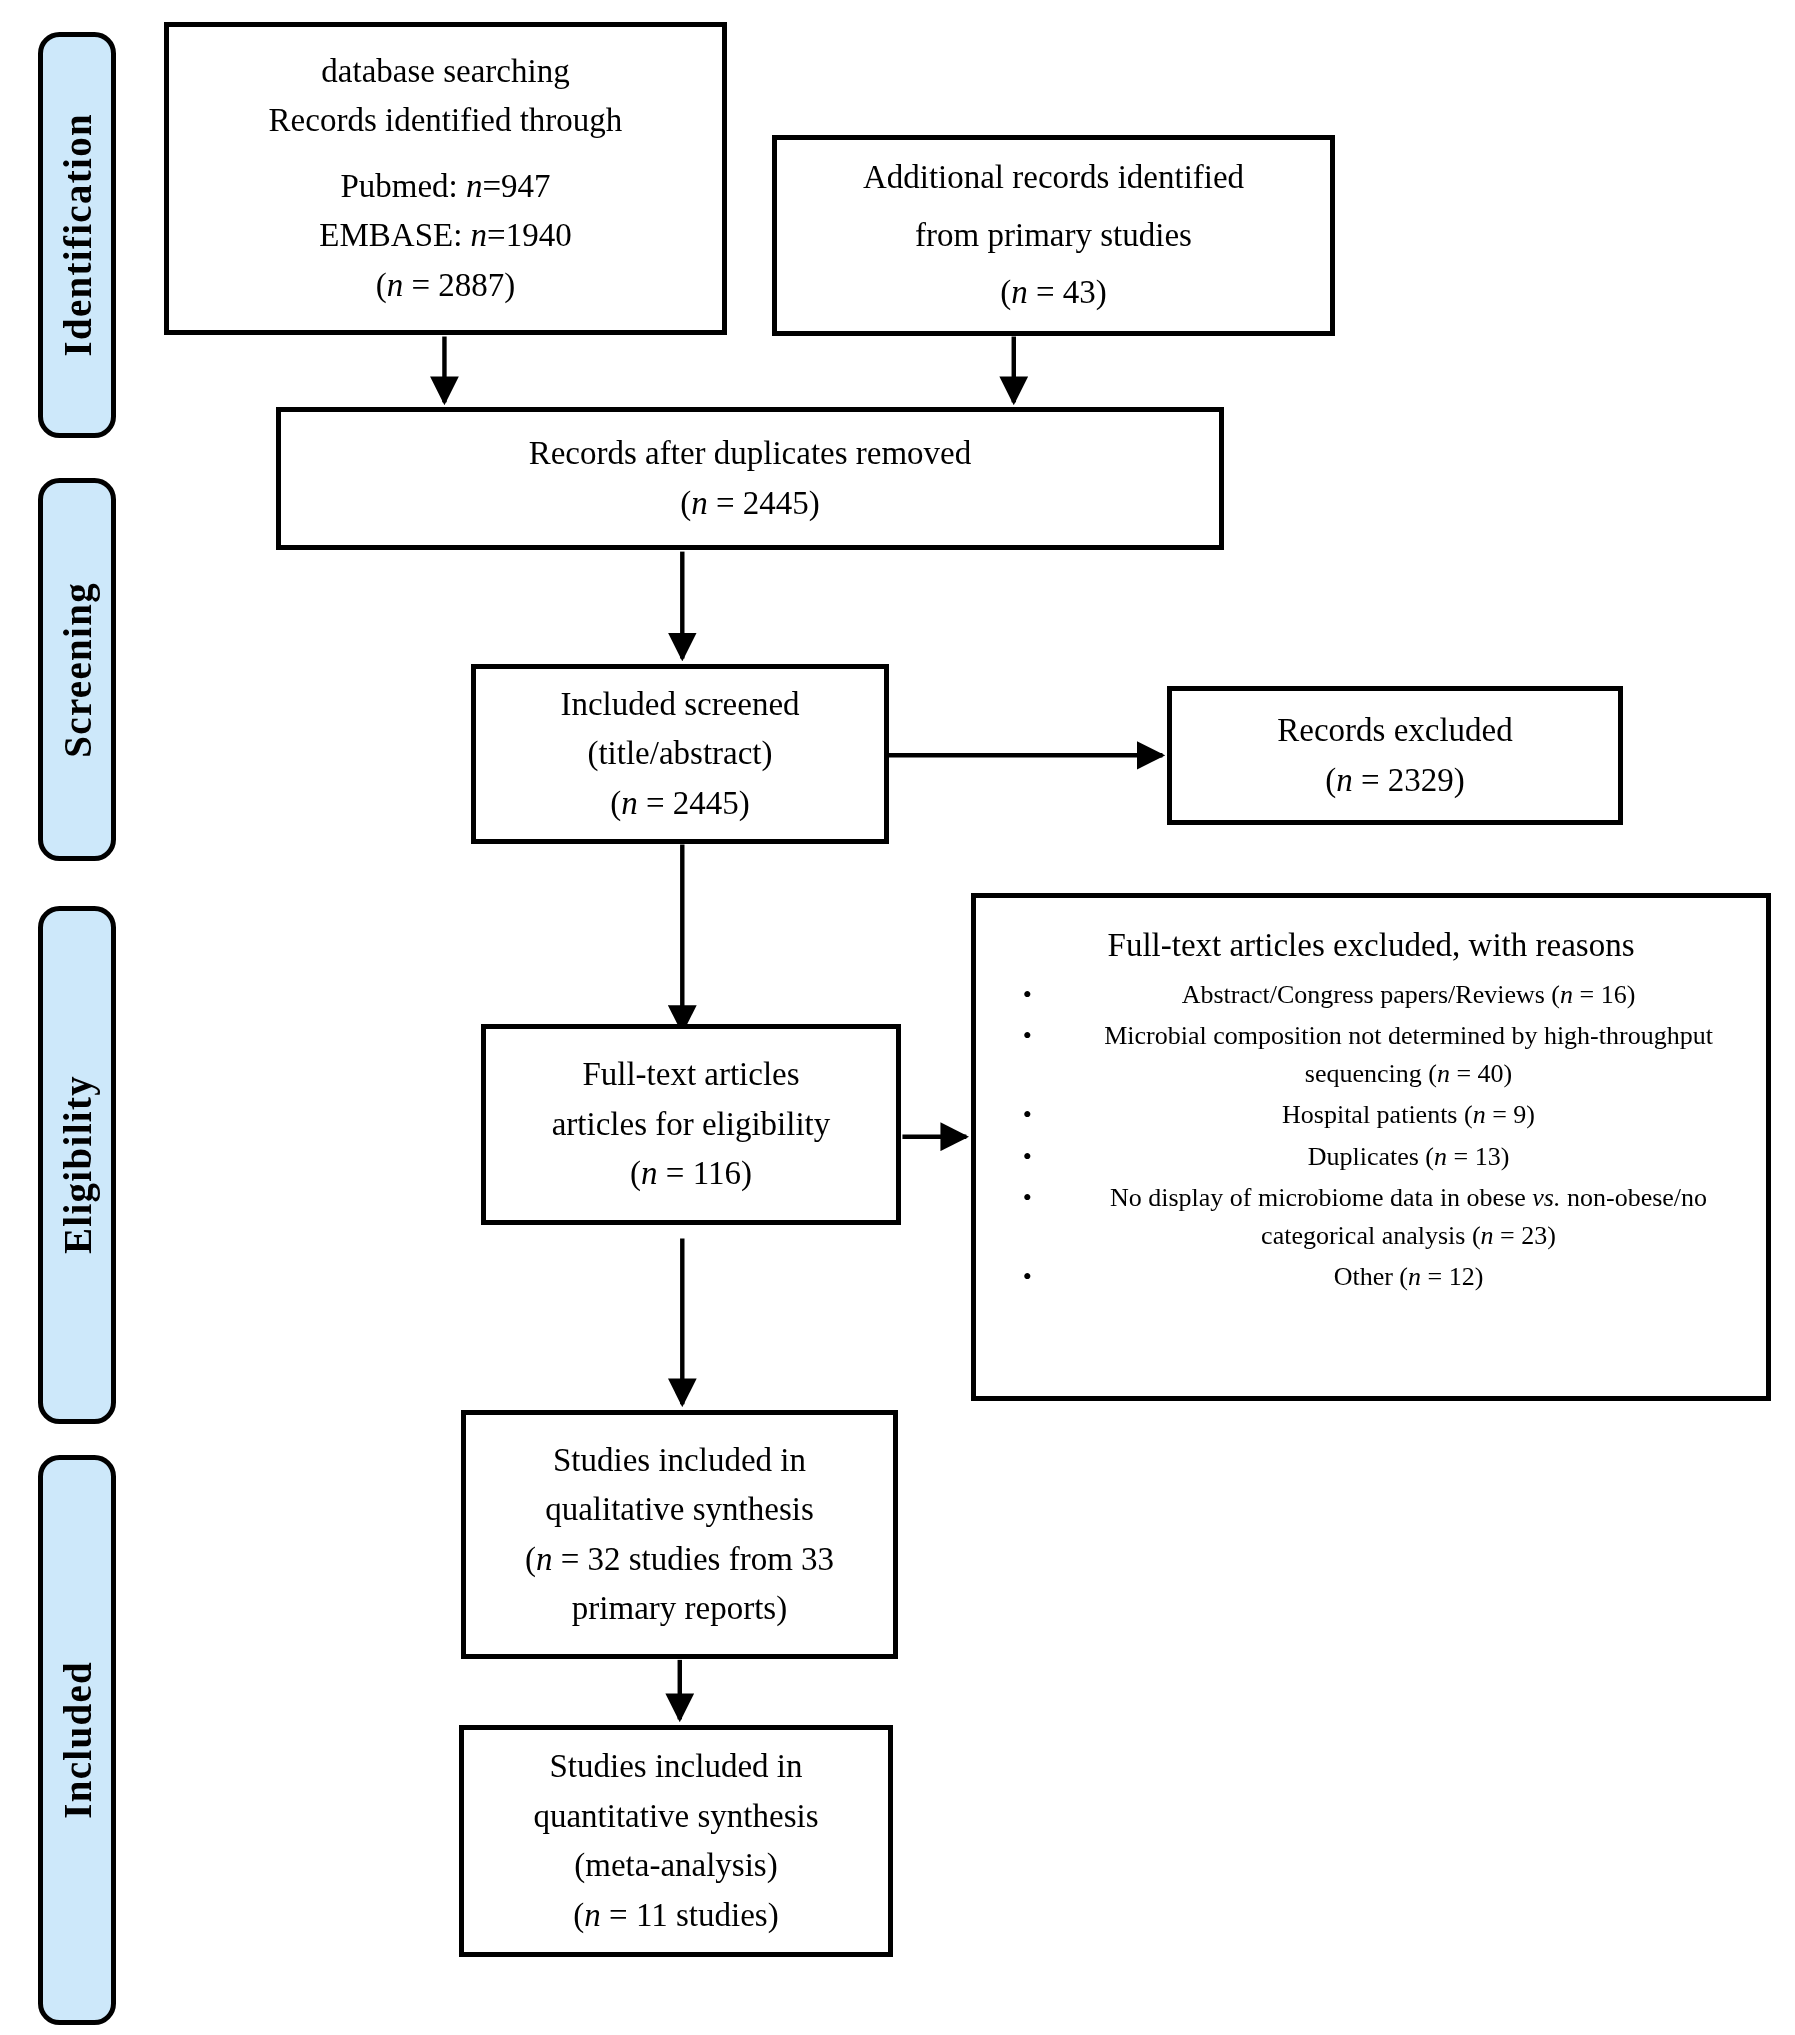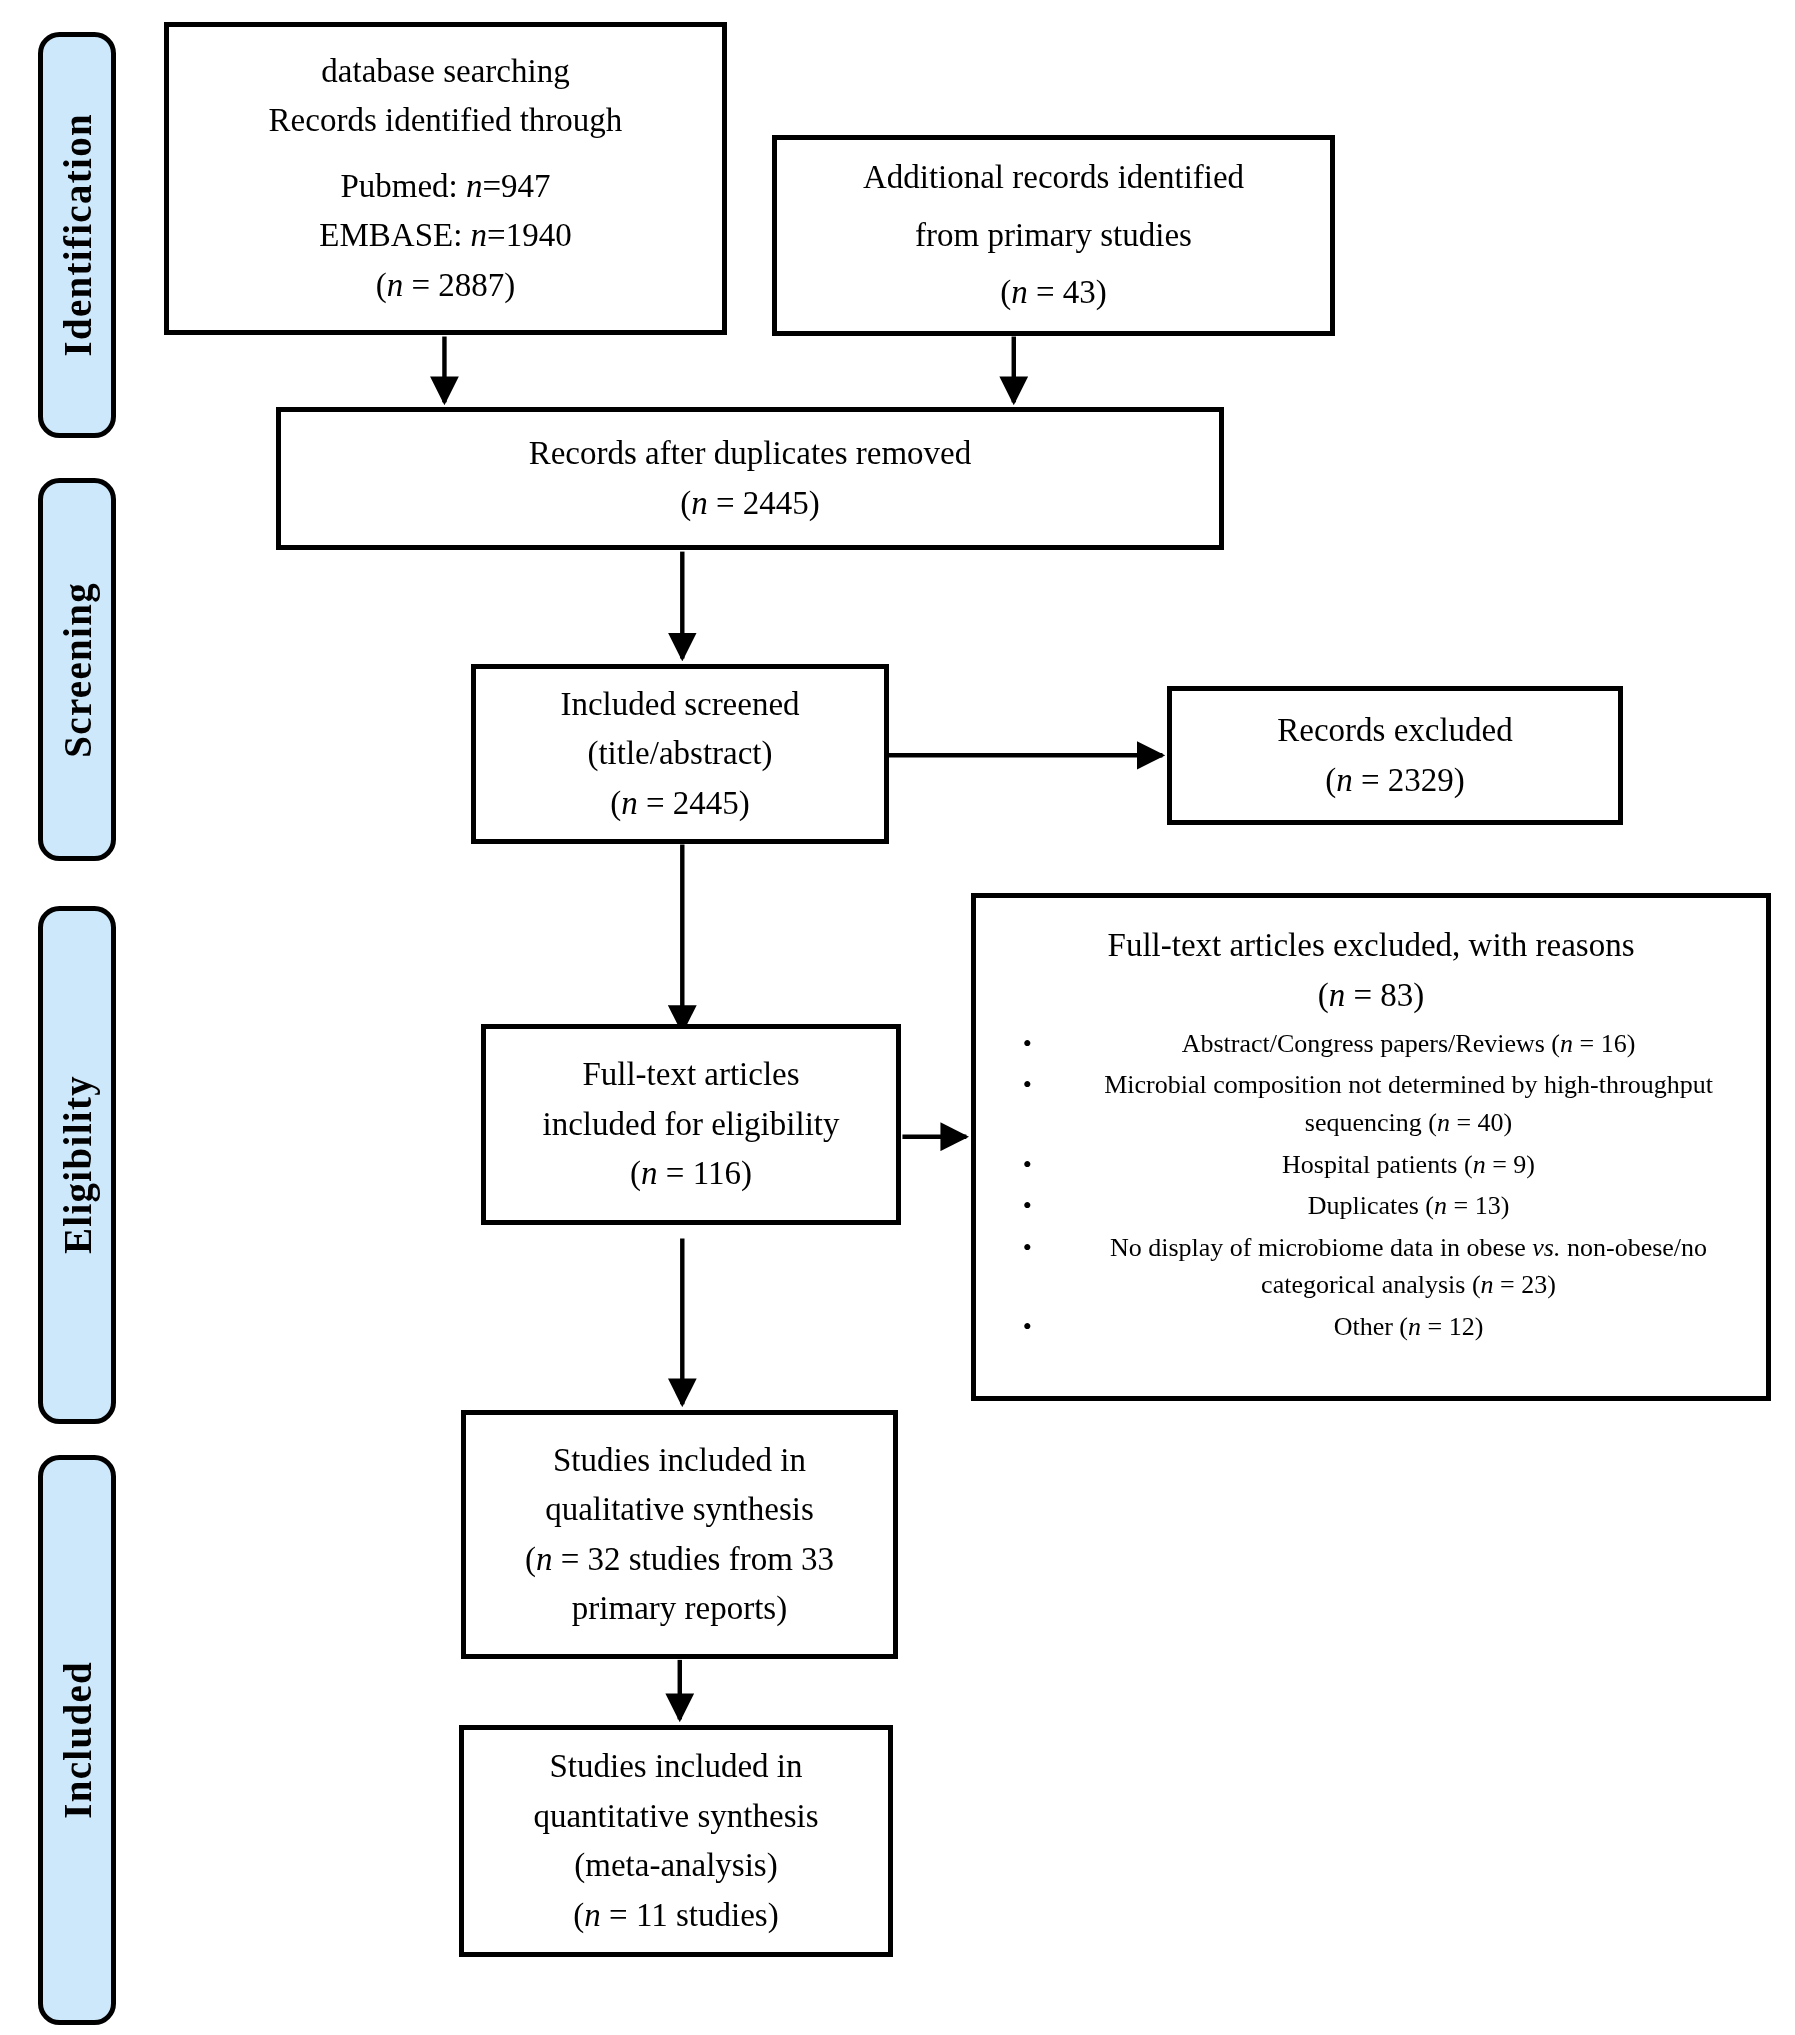--- a/index.html
+++ b/index.html
@@ -137,27 +137,26 @@
     <div class="line">(<i>n</i> = 2445)</div>
   </div>
 
   <div class="box" style="left:1167px;top:686px;width:456px;height:139px">
     <div class="line">Records excluded</div>
     <div class="line">(<i>n</i> = 2329)</div>
   </div>
 
   <div class="box" style="left:481px;top:1024px;width:420px;height:201px">
     <div class="line">Full-text articles</div>
-    <div class="line">included for eligibility</div>
+    <div class="line">articles for eligibility</div>
     <div class="line">(<i>n</i> = 116)</div>
   </div>
 
   <div class="box box-reasons" style="left:971px;top:893px;width:800px;height:508px">
     <div class="line">Full-text articles excluded, with reasons</div>
-    <div class="line">(<i>n</i> = 83)</div>
     <ul class="reasons-list">
       <li>Abstract/Congress papers/Reviews (<i>n</i> = 16)</li>
       <li>Microbial composition not determined by high-throughput sequencing (<i>n</i> = 40)</li>
       <li>Hospital patients (<i>n</i> = 9)</li>
       <li>Duplicates (<i>n</i> = 13)</li>
       <li>No display of microbiome data in obese <i>vs.</i> non-obese/no categorical analysis (<i>n</i> = 23)</li>
       <li>Other (<i>n</i> = 12)</li>
     </ul>
   </div>
 

